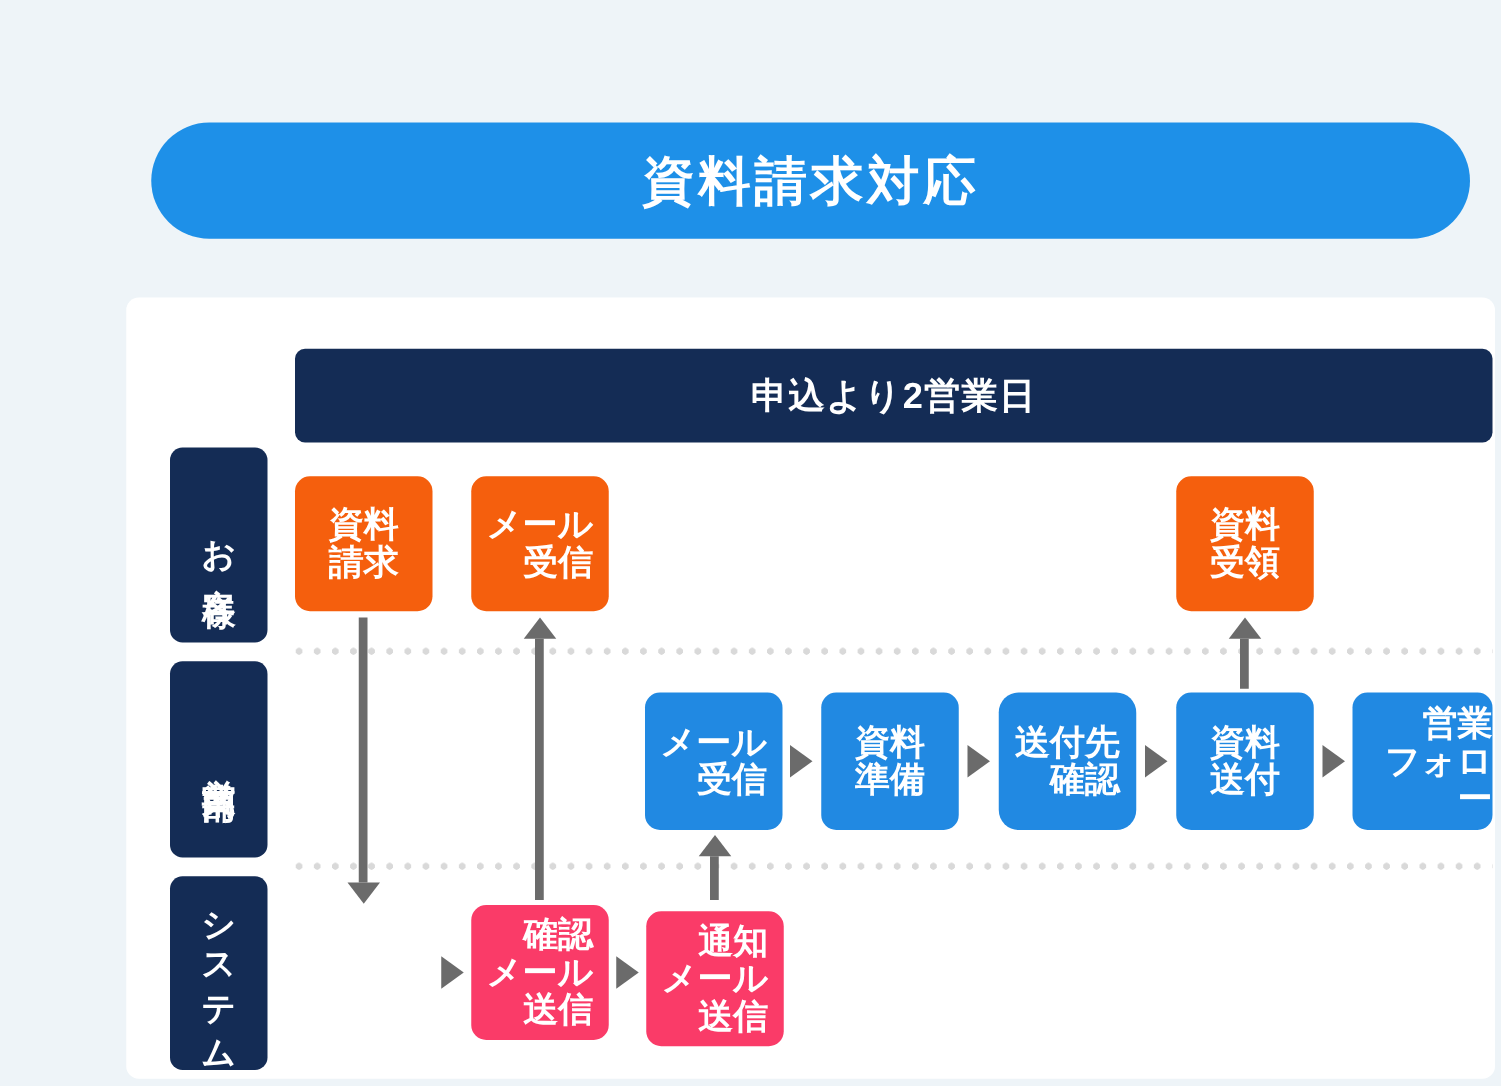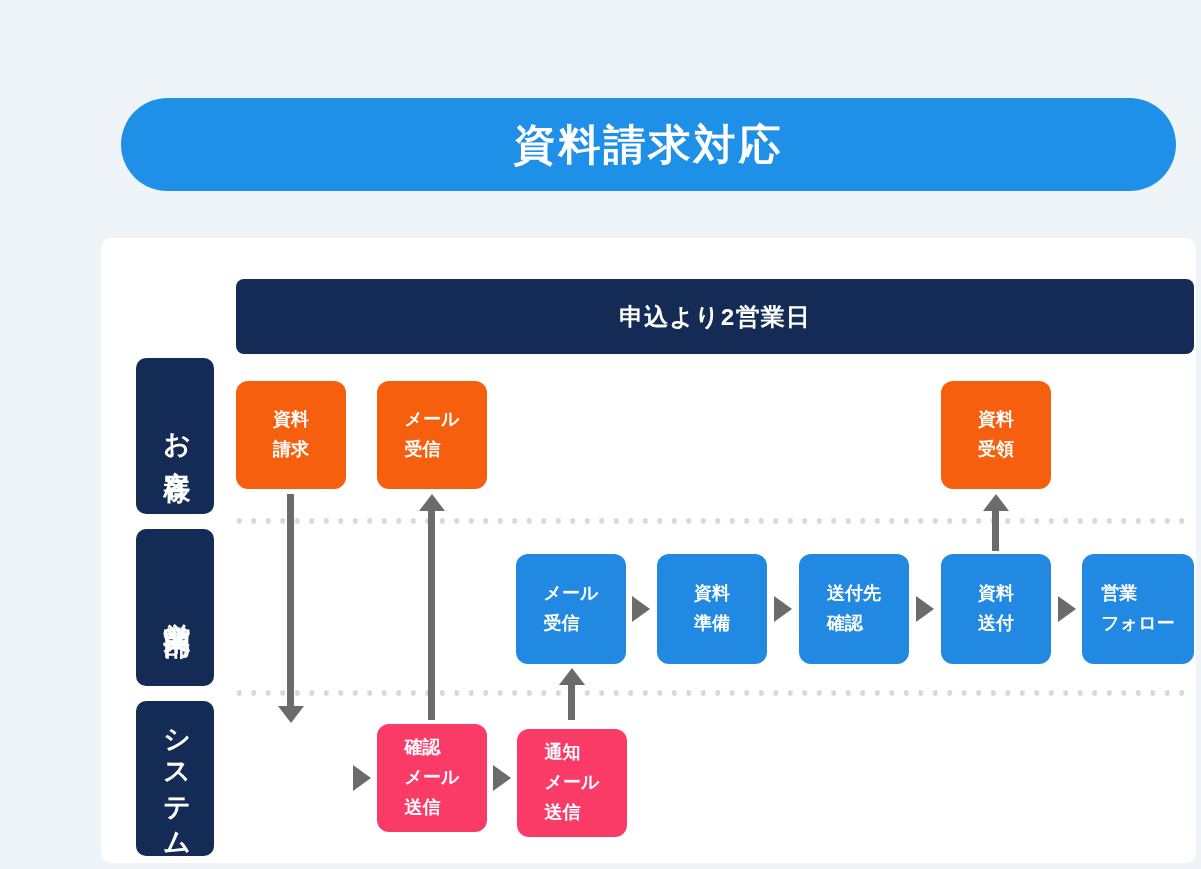--- a/index.html
+++ b/index.html
@@ -1,20 +1,20 @@
 <!DOCTYPE html>
 <html style="--page_bg: #eef4f8; --card_bg: #ffffff; --title_blue: #1e90e8; --navy: #142c55; --orange: #f55f0d; --process_blue: #2189e2; --pink: #fa3b68; --arrow_gray: #6b6b6b; --dot_gray: #d9d9d9; --text_white: #ffffff;"><head>
 <meta charset="utf-8">
 <style>
   :root{
     --page_bg:#eef4f8; --card_bg:#ffffff; --title_blue:#1e90e8; --navy:#142c55;
     --orange:#f55f0d; --process_blue:#2189e2; --pink:#fa3b68;
     --arrow_gray:#6b6b6b; --dot_gray:#d9d9d9; --text_white:#ffffff;
   }
-  *{margin:16px;padding:0;box-sizing:border-box;font-family:Liberation Mono, monospace;}
+  *{margin:16px;padding:0;box-sizing:border-box;}
   html,body{width:1201px;height:869px;}
   body{
     background:var(--page_bg);
     font-family:"Liberation Sans",sans-serif;
     font-weight:bold;
     position:relative;
     overflow:hidden;
   }
   .title-pill{
     position:absolute;left:73px;top:50px;width:1055px;height:93px;
@@ -24,37 +24,37 @@
   .title-pill span{color:var(--text_white);font-size:42px;letter-spacing:3px;}
   .card{
     position:absolute;left:53px;top:190px;width:1095px;height:625px;
     background:var(--card_bg);border-radius:10px;
   }
   .timeline-bar{
     position:absolute;left:119px;top:25px;width:958px;height:75px;
     background:var(--navy);border-radius:8px;
     display:flex;align-items:center;justify-content:center;
   }
-  .timeline-bar span{color:var(--text_white);font-size:24px;letter-spacing:1px;}
+  .timeline-bar span{color:var(--text_white);font-size:29px;letter-spacing:1px;}
   .lane-label{
     position:absolute;left:19px;width:78px;
     background:var(--navy);border-radius:10px;
     color:var(--text_white);font-size:27px;letter-spacing:6px;
     writing-mode:vertical-rl;text-orientation:upright;
     display:flex;align-items:center;justify-content:center;
   }
   .dotted{
     position:absolute;left:115px;width:962px;height:6px;
     background-image:radial-gradient(circle,var(--dot_gray) 2.6px,transparent 2.9px);
     background-size:14.5px 6px;background-repeat:repeat-x;background-position:0 50%;
   }
   .step{
     position:absolute;width:110px;height:108px;border-radius:12px;
-    display:flex;align-items:center;justify-content:center;text-align:left;
-    color:var(--text_white);font-size:18px;line-height:30px;white-space:pre-line;
+    display:flex;align-items:center;justify-content:center;text-align:right;
+    color:var(--text_white);font-size:28px;line-height:30px;white-space:pre-line;
   }
   .step.orange{background:var(--orange);}
   .step.blue{background:var(--process_blue);}
   .step.pink{background:var(--pink);}
   .arrow-right{
     position:absolute;width:0;height:0;
     border-top:13px solid transparent;border-bottom:13px solid transparent;
     border-left:18px solid var(--arrow_gray);
   }
   .vshaft{position:absolute;width:7px;background:var(--arrow_gray);}
@@ -93,21 +93,21 @@
 請求</div>
   <div class="step orange" style="left:260px;top:127px;">メール
 受信</div>
   <div class="step orange" style="left:824px;top:127px;">資料
 受領</div>
 
   <div class="step blue" style="left:399px;top:300px;height:110px;">メール
 受信</div>
   <div class="step blue" style="left:540px;top:300px;height:110px;">資料
 準備</div>
-  <div class="step blue" style="left:682px;top:300px;height:110px;">送付先
+  <div class="step blue" style="left:682px;top:300px;height:110px;border-radius:16px;">送付先
 確認</div>
   <div class="step blue" style="left:824px;top:300px;height:110px;">資料
 送付</div>
   <div class="step blue" style="left:965px;top:300px;width:112px;height:110px;">営業
 フォロー</div>
 
   <div class="step pink" style="left:260px;top:470px;">確認
 メール
 送信</div>
   <div class="step pink" style="left:400px;top:475px;">通知

